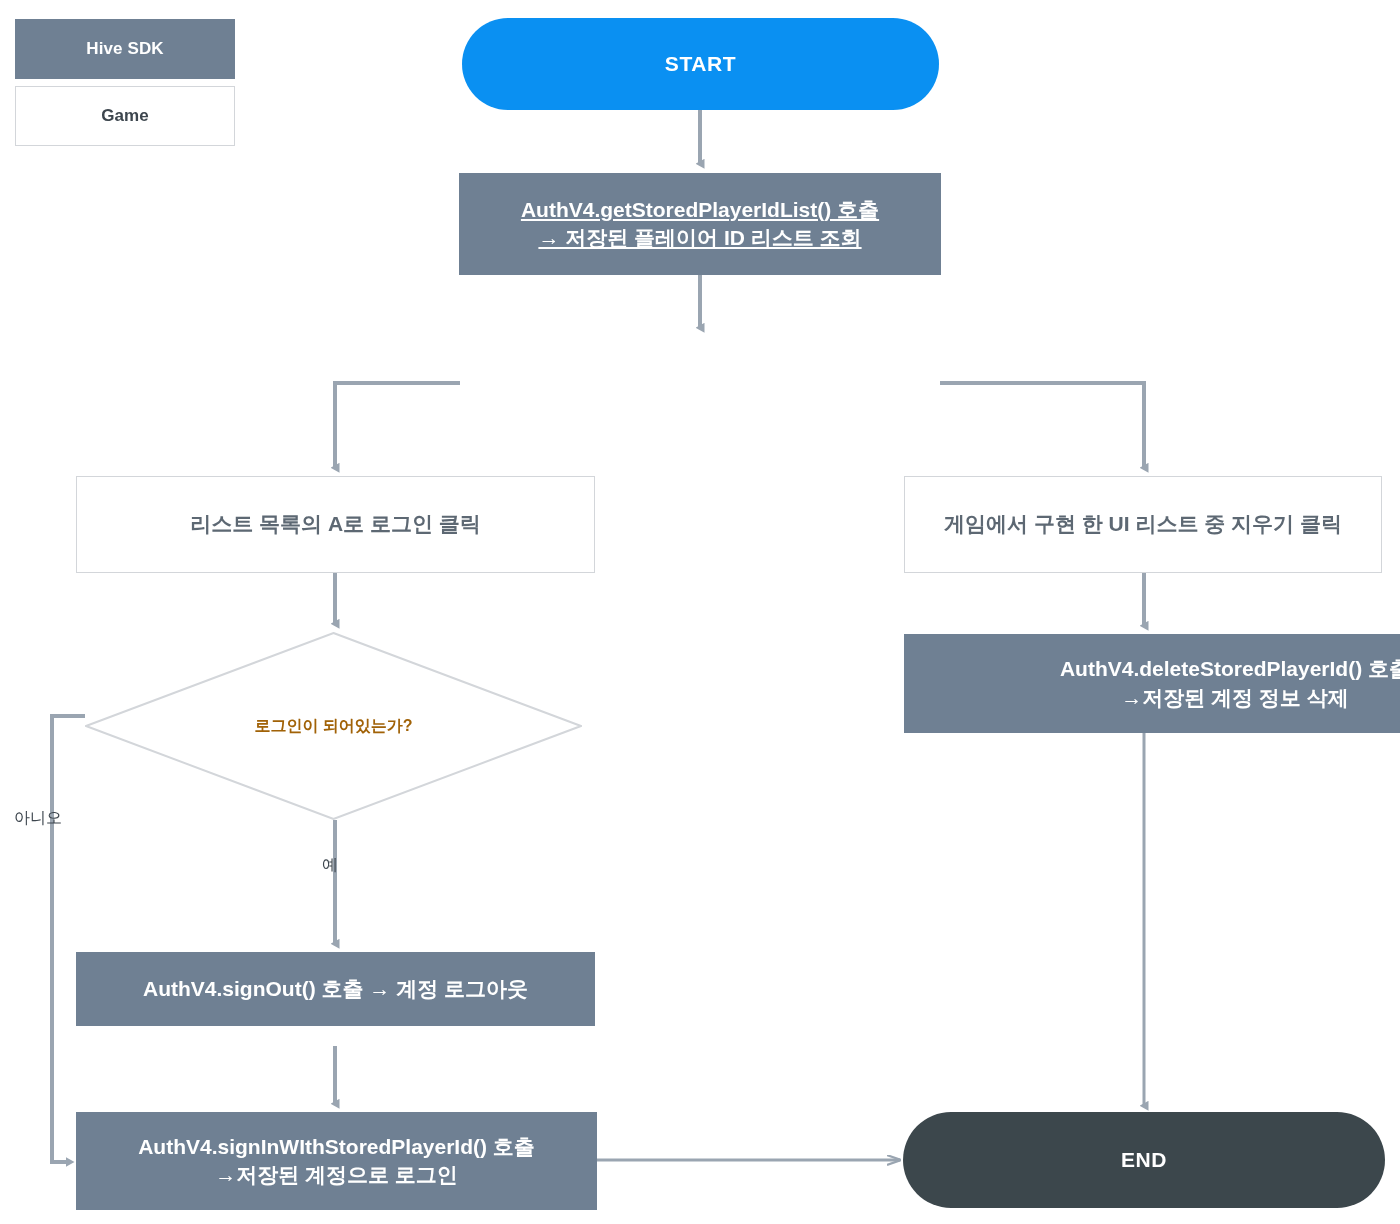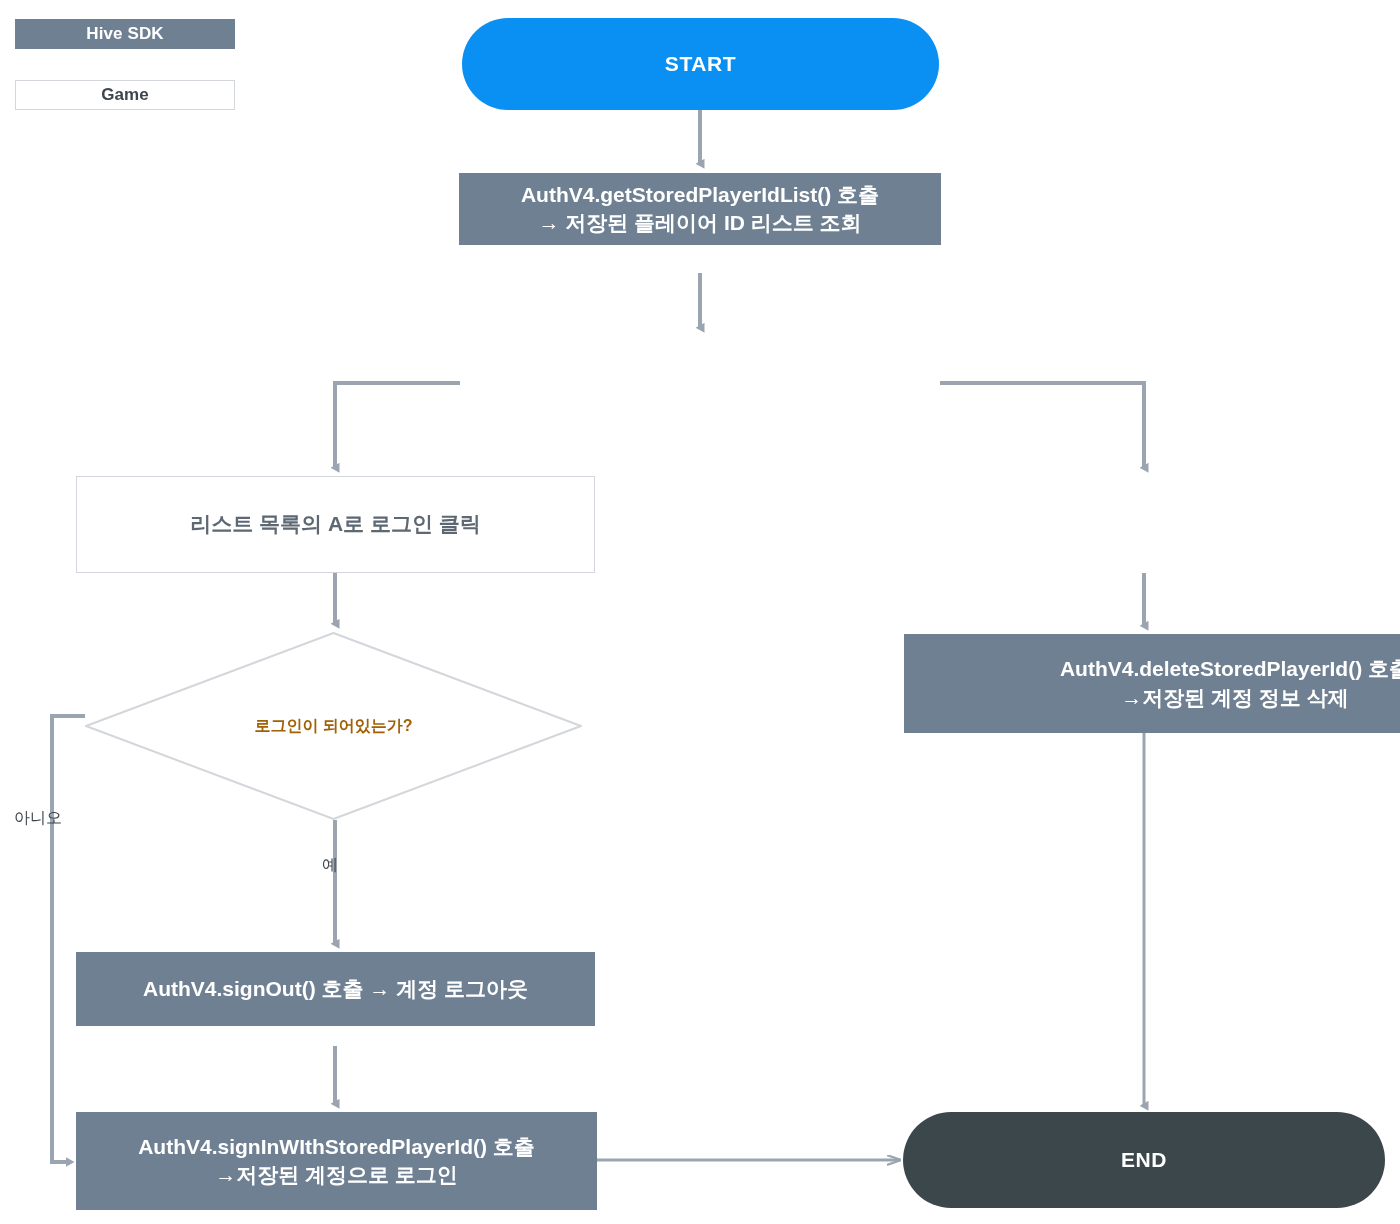--- a/index.html
+++ b/index.html
@@ -23,40 +23,40 @@
     left: 0;
     top: 0;
     width: 1400px;
     height: 1224px;
   }
 
   
   .legend { position: absolute; left: 15px; top: 19px; }
   .legend-item {
     width: 220px;
-    height: 30px;
+    height: 60px;
     display: flex;
     align-items: center;
     justify-content: center;
     box-sizing: border-box;
     font-size: 17px;
     font-weight: bold;
     letter-spacing: .1px;
     text-align: right;
   }
   .legend-sdk {
     background: #6f8093;
     color: #ffffff;
     border: 1px solid #6f8093;
   }
   .legend-game {
     background: #ffffff;
     color: #3d464e;
     border: 1px solid #d3d6da;
-    margin-top: 31px;
+    margin-top: 7px;
   }
 
   
   .node {
     position: absolute;
     box-sizing: border-box;
     display: flex;
     align-items: center;
     justify-content: center;
     text-align: center;
@@ -167,30 +167,33 @@
     </div>
     <div class="legend-item legend-game">
       <span>Game</span>
     </div>
   </div>
 
   <div class="node node-terminator-start" style="left:462px; top:18px; width:477px; height:92px;">
     <span>START</span>
   </div>
 
-  <div class="node node-sdk" style="left:459px; top:173px; width:482px; height:72px;">
+  <div class="node node-sdk" style="left:459px; top:173px; width:482px; height:102px;text-decoration:underline;">
     <span>AuthV4.getStoredPlayerIdList() 호출
 → 저장된 플레이어 ID 리스트 조회</span>
   </div>
 
 
   <div class="node node-game" style="left:76px; top:476px; width:519px; height:97px;">
     <span>리스트 목록의 A로 로그인 클릭</span>
   </div>
 
+  <div class="node node-game" style="left:904px; top:476px; width:478px; height:97px;">
+    <span>게임에서 구현 한 UI 리스트 중 지우기 클릭</span>
+  </div>
 
   <div class="node node-decision" style="left:85px; top:632px; width:497px; height:188px;">
     <svg class="decision-shape" viewBox="0 0 497 188" preserveAspectRatio="none" xmlns="http://www.w3.org/2000/svg">
       <polygon points="248.5,1 496,94 248.5,187 1,94" fill="#ffffff" stroke="#d3d6da" stroke-width="2" vector-effect="non-scaling-stroke"></polygon>
     </svg>
     <span class="decision-label">로그인이 되어있는가?</span>
   </div>
 
   <div class="node node-sdk" style="left:76px; top:952px; width:519px; height:74px;">
     <span>AuthV4.signOut() 호출 → 계정 로그아웃</span>

